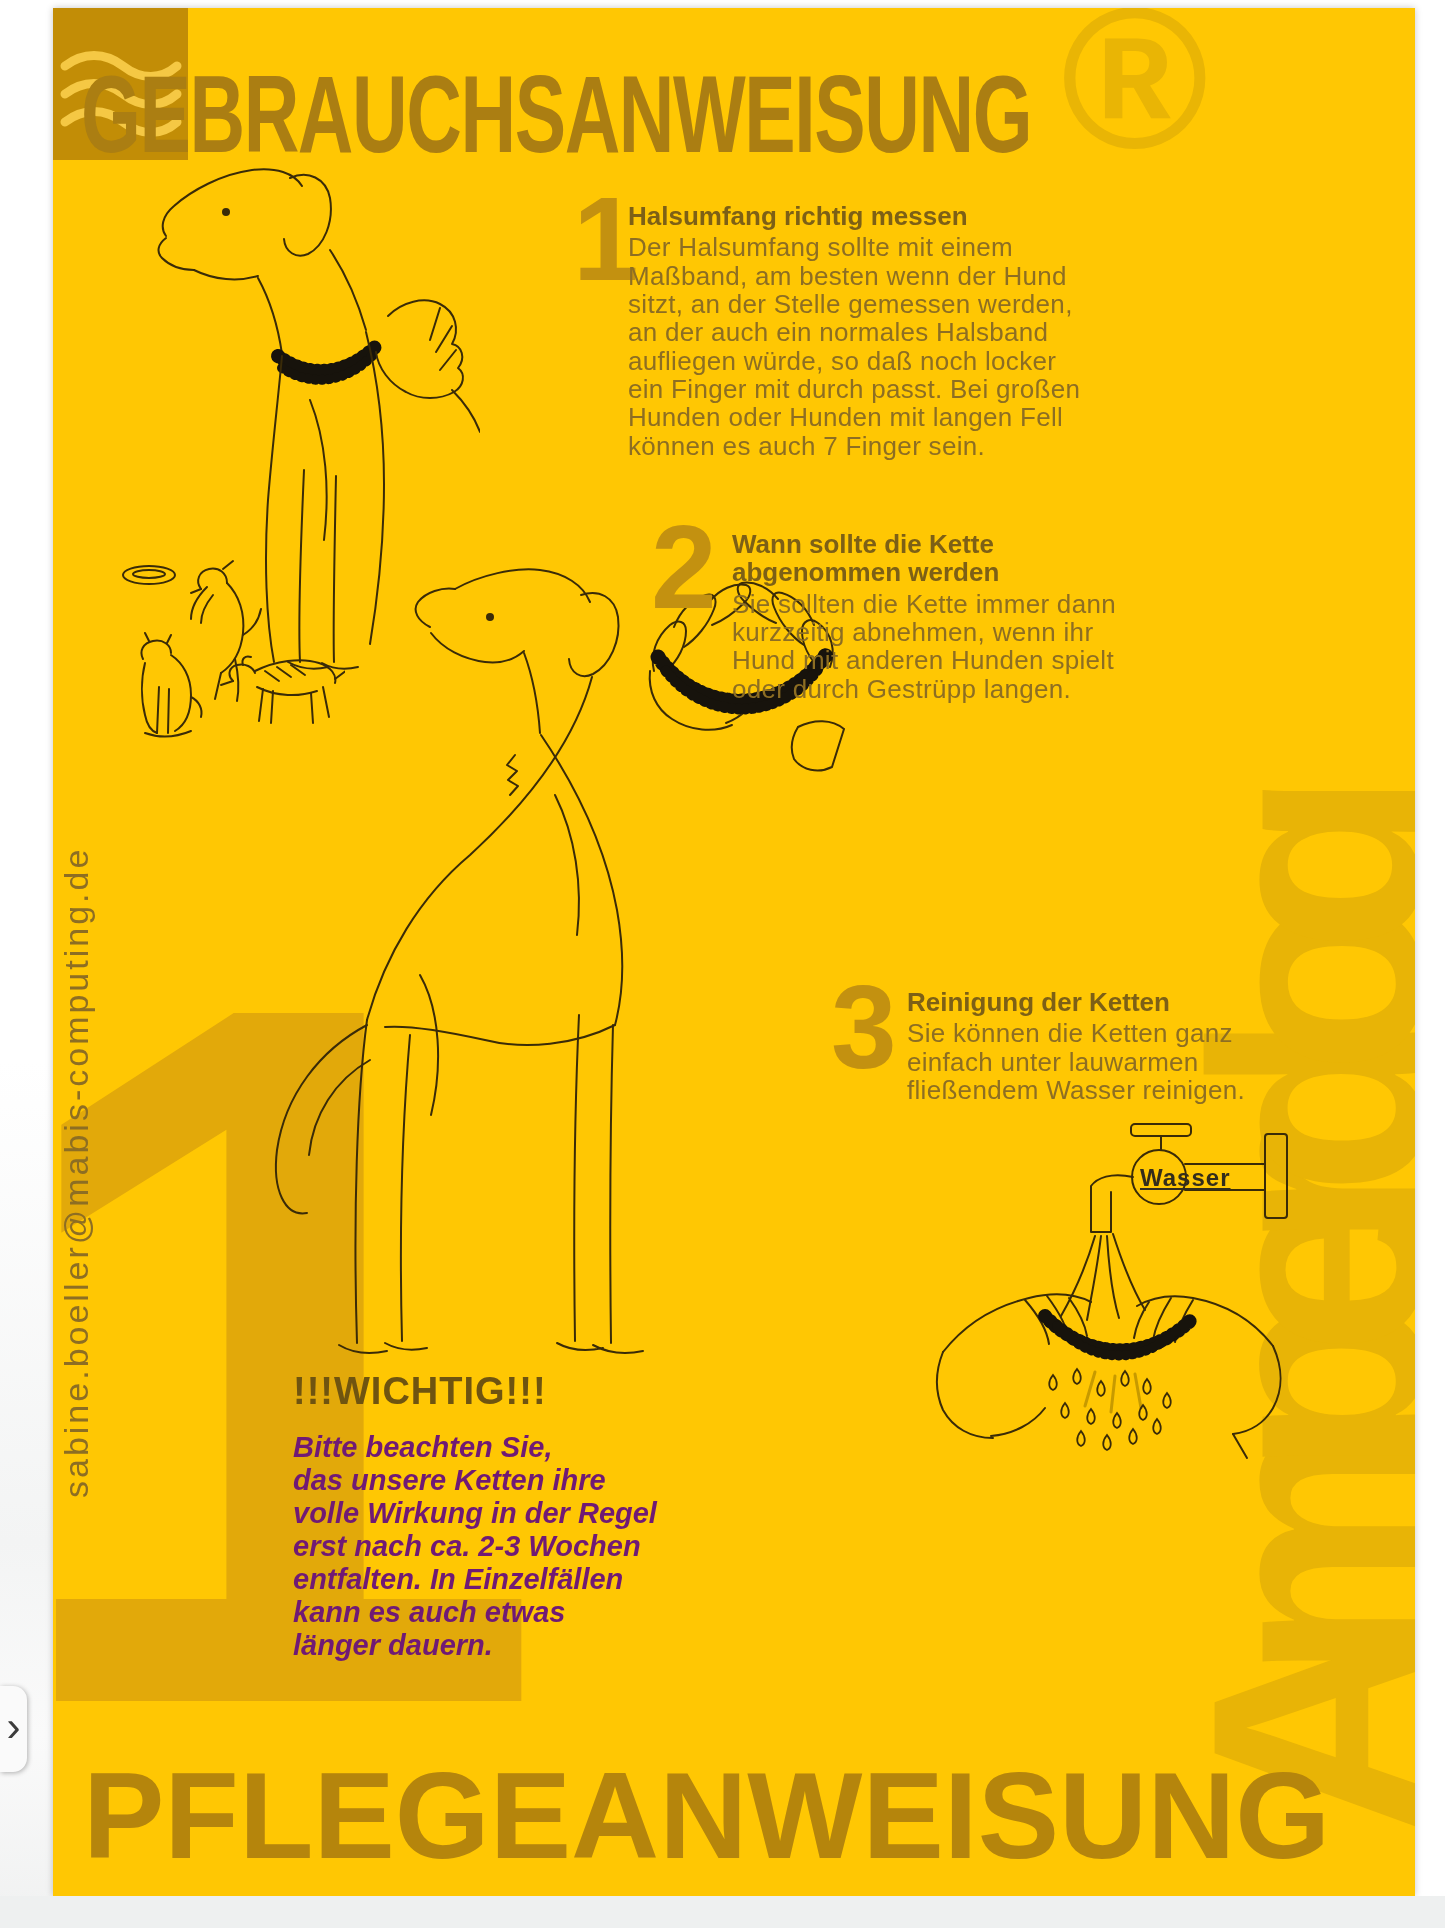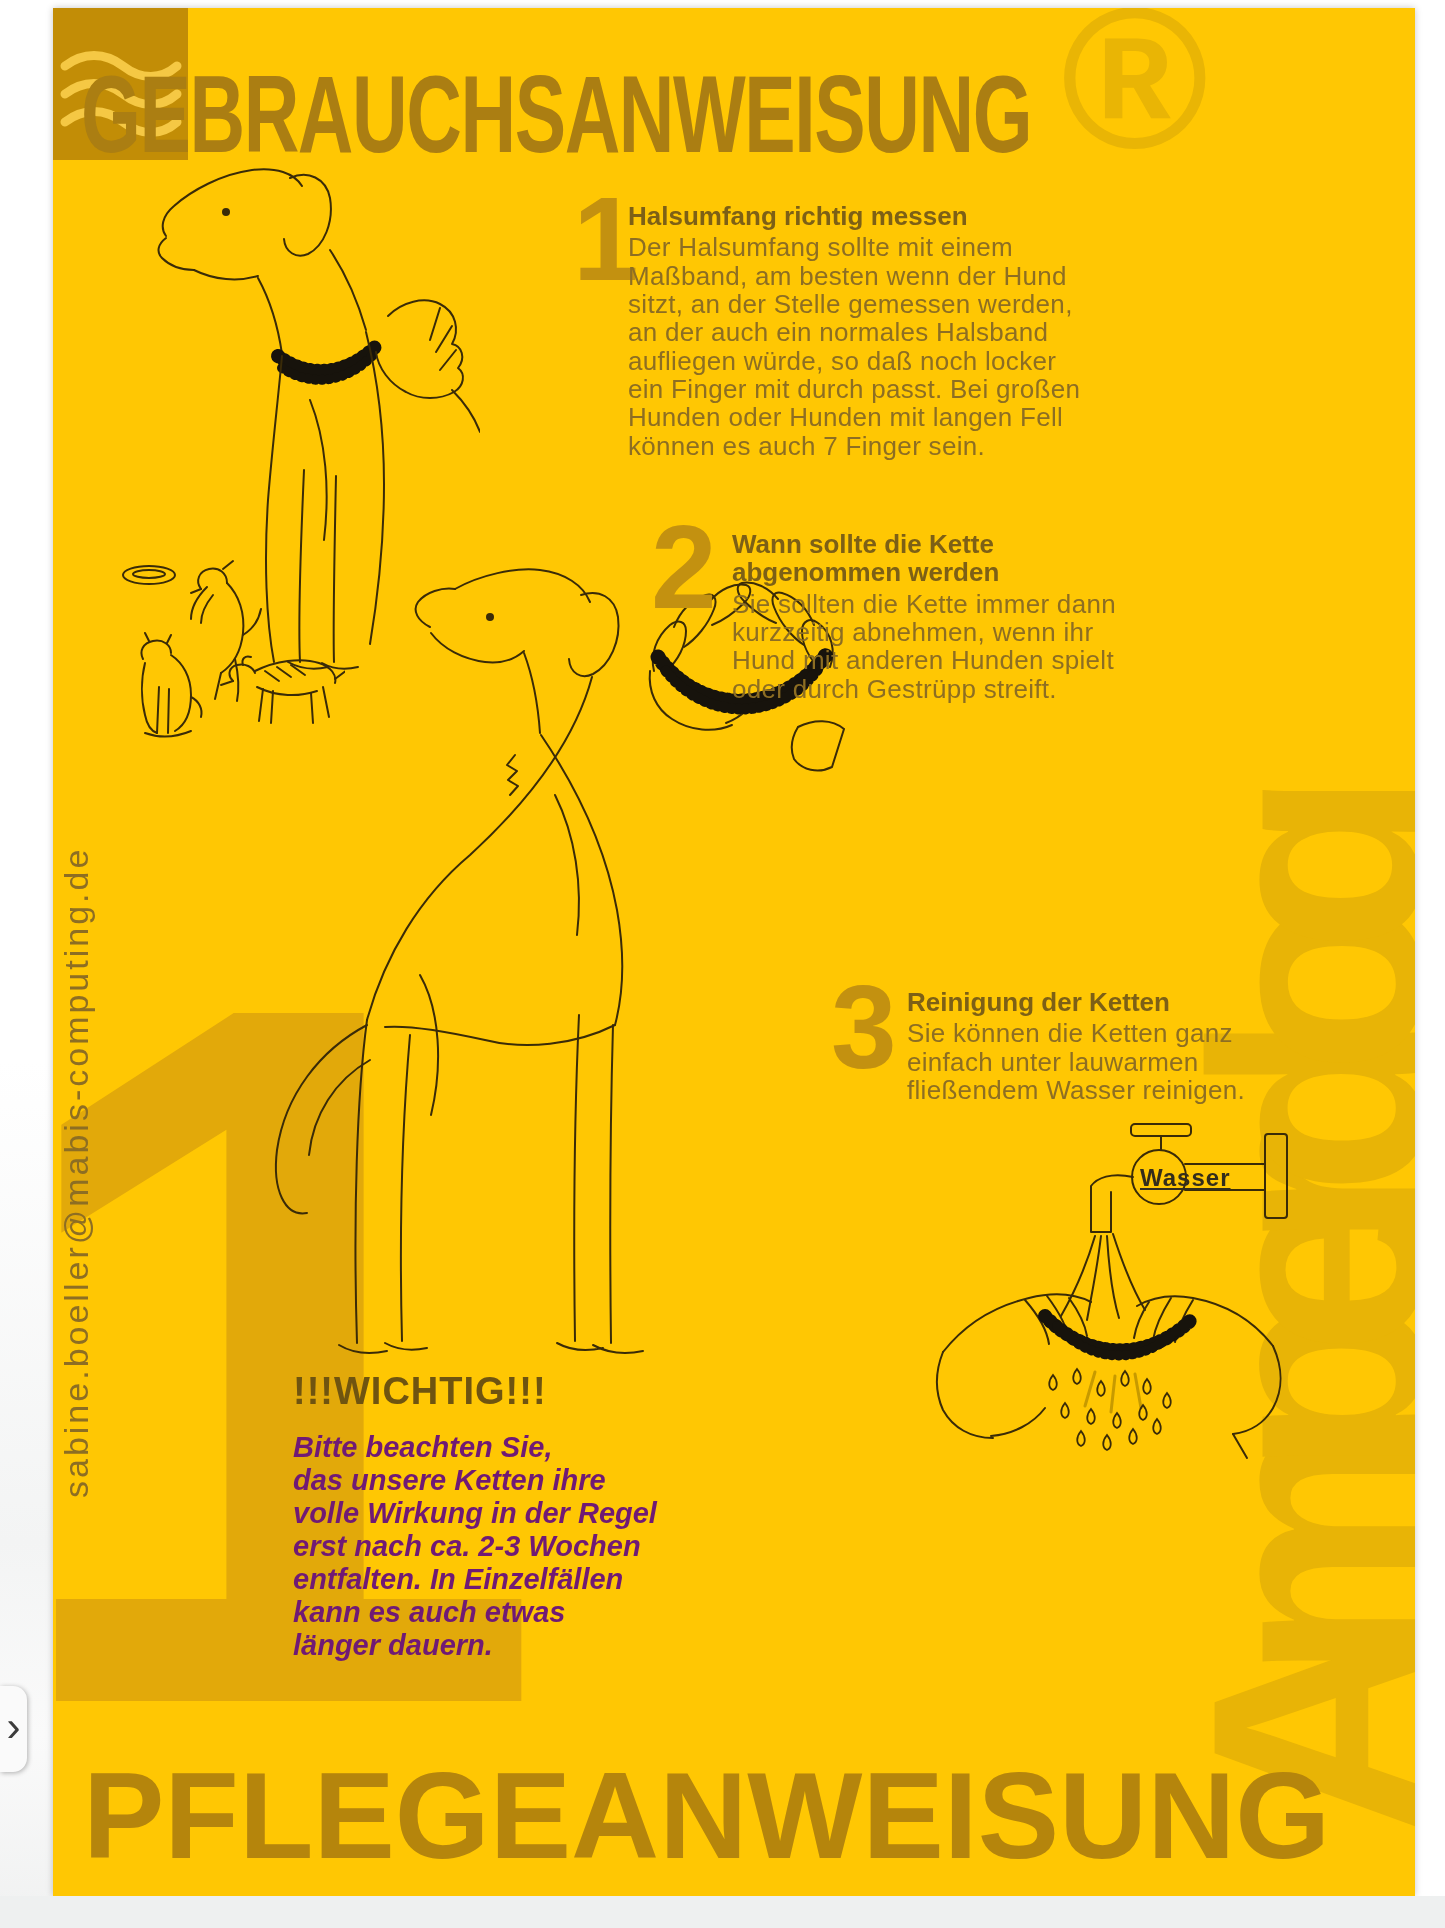--- a/index.html
+++ b/index.html
@@ -90,21 +90,21 @@
 können es auch 7 Finger sein.</div>
     </div>
 
     <div class="txt sec-num num-2">2</div>
     <div class="txt s2-text">
       <div class="sec-heading prelines">Wann sollte die Kette
 abgenommen werden</div>
       <div class="sec-body prelines">Sie sollten die Kette immer dann
 kurzzeitig abnehmen, wenn ihr
 Hund mit anderen Hunden spielt
-oder durch Gestrüpp streift.</div>
+oder durch Gestrüpp langen.</div>
     </div>
 
     <div class="txt sec-num num-3">3</div>
     <div class="txt s3-text">
       <div class="sec-heading prelines">Reinigung der Ketten</div>
       <div class="sec-body prelines">Sie können die Ketten ganz
 einfach unter lauwarmen
 fließendem Wasser reinigen.</div>
     </div>
 

